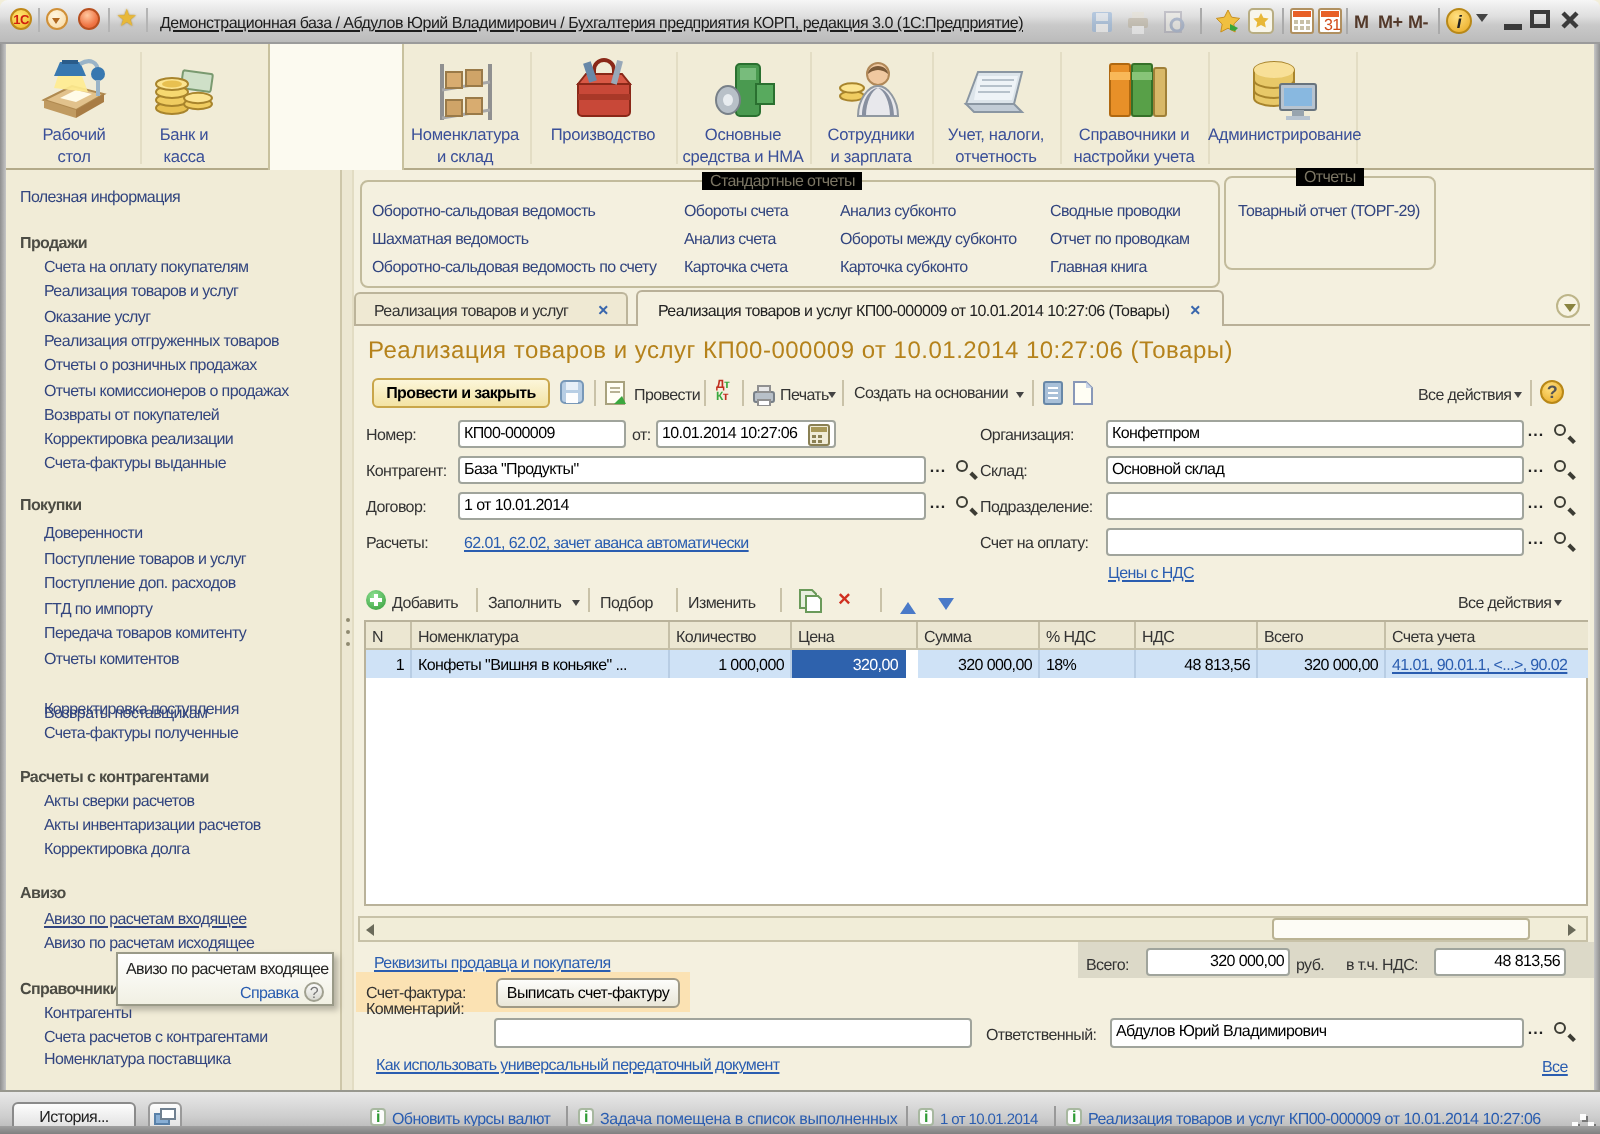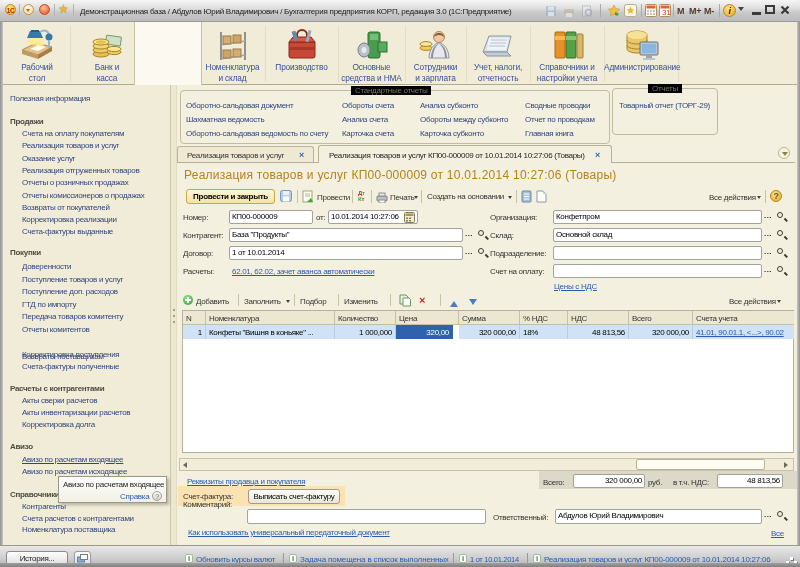--- a/index.html
+++ b/index.html
@@ -3,21 +3,21 @@
 <style>
 *{margin:0;padding:0;box-sizing:border-box;}
 html,body{width:800px;height:567px;overflow:hidden;}
 body{font-family:"Liberation Sans",sans-serif;font-size:8px;color:#333;letter-spacing:-0.3px;}
 #win{position:absolute;left:0;top:0;width:800px;height:567px;background:#f2eed9;}
 
 #tbar{position:absolute;left:0;top:0;width:800px;height:22px;
  background:linear-gradient(#f6f6f6,#dedede 40%,#c9c9c9 60%,#bbbbbb);
  border-bottom:1px solid #9b9b9b;border-radius:4px 4px 0 0;}
 .tico{position:absolute;top:3px;}
-#ttext{position:absolute;left:80px;top:7px;font-size:8px;color:#1c1c1c;letter-spacing:-0.25px;}
+#ttext{position:absolute;left:80px;top:7px;font-size:8px;color:#1c1c1c;letter-spacing:-0.25px;text-decoration:underline;}
 
 #lframe,#rframe{position:absolute;top:22px;width:3px;height:523px;background:linear-gradient(90deg,#8f8f8f,#c6c6c6);}
 #lframe{left:0;}
 #rframe{left:797px;background:linear-gradient(90deg,#c6c6c6,#8f8f8f);}
 
 #ribbon{position:absolute;left:3px;top:22px;width:794px;height:63px;background:#f1ecd7;border-bottom:1px solid #b3aa89;}
 .sec{position:absolute;top:0;height:62px;text-align:center;}
 .sec .si{position:absolute;top:6px;left:50%;transform:translateX(-50%);}
 .sec .sl{position:absolute;top:40px;width:100%;font-size:8.3px;line-height:10.5px;color:#3a4f98;letter-spacing:-0.15px;}
 .sec1l{top:40px !important;}
@@ -157,21 +157,21 @@
           <polygon points="11,21 19,17 27,19 19,23" fill="#fffbe8"></polygon>
           <polygon points="10,10 22,10 25,18 8,16" fill="#ffec90" opacity="0.9"></polygon>
           <path d="M11 3 L21 3 L24 10 L8 10 Z" fill="#3878b0"></path>
           <path d="M12 2 h8 v2 h-8z" fill="#2a5c8a"></path>
           <path d="M21 4 C26 1 30 3 30 8" fill="none" stroke="#9ab4c8" stroke-width="2"></path>
           <circle cx="30" cy="9" r="3.5" fill="#3878b0"></circle>
           <line x1="30" y1="12" x2="30" y2="20" stroke="#9ab4c8" stroke-width="2"></line>
         </svg>
    <div class="sl">Рабочий<br>стол</div>
   </div>
-  <div class="sec" style="left:73px;width:62px;">
+  <div class="sec" style="left:58px;width:62px;">
    <svg class="si" width="36" height="36">
           <rect x="17" y="8" width="15" height="9" rx="1" fill="#cfe0c8" stroke="#7a9a70" transform="rotate(8 24 12)"></rect>
           <ellipse cx="12" cy="26" rx="8" ry="3" fill="#e8c050" stroke="#a8842c"></ellipse>
           <ellipse cx="12" cy="22" rx="8" ry="3" fill="#f0cc60" stroke="#a8842c"></ellipse>
           <ellipse cx="12" cy="18" rx="8" ry="3" fill="#f6d870" stroke="#a8842c"></ellipse>
           <ellipse cx="12" cy="14" rx="8" ry="3" fill="#fce490" stroke="#a8842c"></ellipse>
           <ellipse cx="12" cy="14" rx="5" ry="1.8" fill="#e8c050"></ellipse>
           <ellipse cx="25" cy="24" rx="7" ry="2.6" fill="#f0cc60" stroke="#a8842c"></ellipse>
           <ellipse cx="25" cy="21" rx="7" ry="2.6" fill="#fce490" stroke="#a8842c"></ellipse>
         </svg>
@@ -298,21 +298,21 @@
   <div class="nav" style="top:502px">Контрагенты</div>
   <div class="nav" style="top:513.7px">Счета расчетов с контрагентами</div>
   <div class="nav" style="top:525px">Номенклатура поставщика</div>
  </div>
  <div id="main"></div>
  <div id="mainwrap">
 
   <div class="gbox" style="left:180px;top:90px;width:430px;height:54px;">
    <div class="gtitle" style="left:170px;">Стандартные отчеты</div>
   </div>
-  <div class="rlnk" style="left:186px;top:101px">Оборотно-сальдовая документ</div>
+  <div class="rlnk" style="left:186px;top:101px">Оборотно-сальдовая ведомость</div>
   <div class="rlnk" style="left:186px;top:115px">Шахматная ведомость</div>
   <div class="rlnk" style="left:186px;top:129px">Оборотно-сальдовая ведомость по счету</div>
   <div class="rlnk" style="left:342px;top:101px">Обороты счета</div>
   <div class="rlnk" style="left:342px;top:115px">Анализ счета</div>
   <div class="rlnk" style="left:342px;top:129px">Карточка счета</div>
   <div class="rlnk" style="left:420px;top:101px">Анализ субконто</div>
   <div class="rlnk" style="left:420px;top:115px">Обороты между субконто</div>
   <div class="rlnk" style="left:420px;top:129px">Карточка субконто</div>
   <div class="rlnk" style="left:525px;top:101px">Сводные проводки</div>
   <div class="rlnk" style="left:525px;top:115px">Отчет по проводкам</div>

